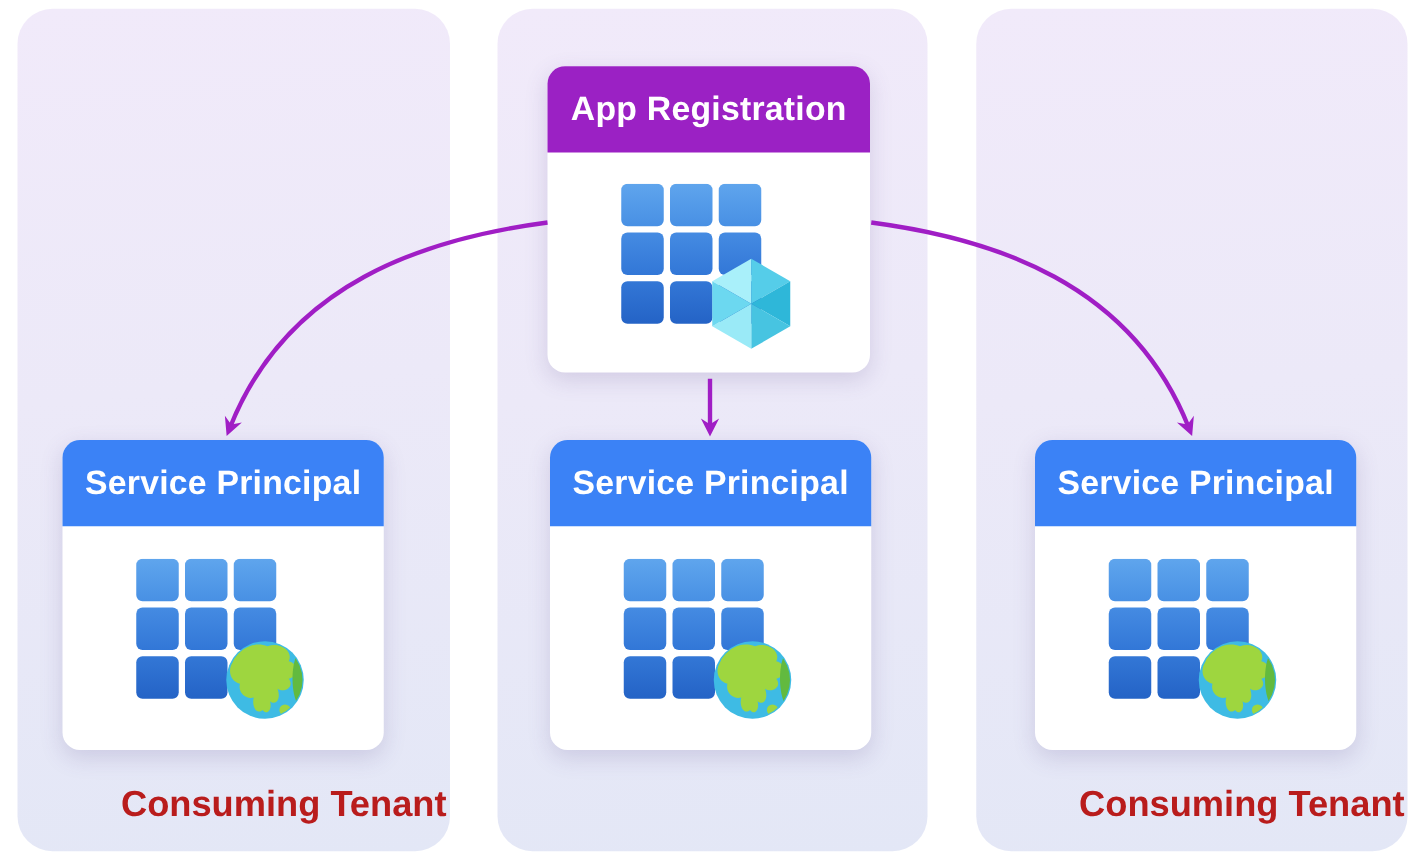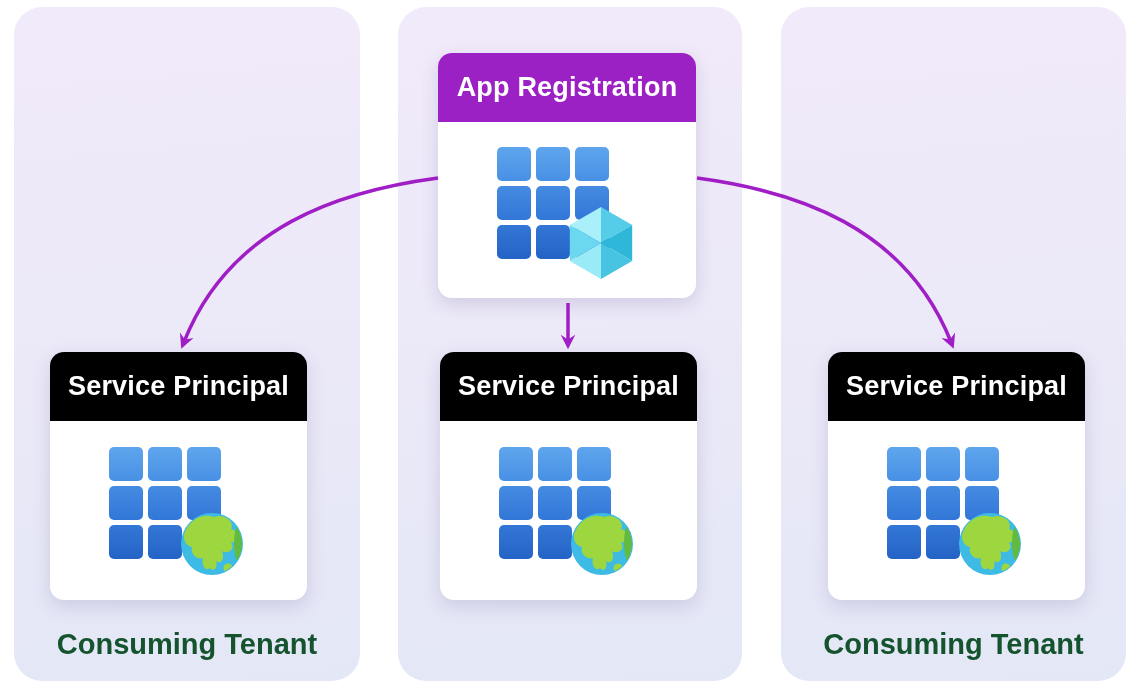--- a/index.html
+++ b/index.html
@@ -33,30 +33,31 @@
   .card-header{
     height:69px;line-height:69px;
     border-radius:14px 14px 0 0;
     text-align:center;
     color:#ffffff;
     font-size:27px;font-weight:700;
     letter-spacing:.2px;
     white-space:nowrap;
   }
   .hdr-purple{background:#9b21c4;}
-  .hdr-pink{background:#000000;}
+  .hdr-pink{background:#3b82f6;}
   .card-icon{display:block;margin:0 auto;}
   #app-card .card-icon{margin-top:25px;}
   .sp-card .card-icon{margin-top:26px;}
   .tenant-label{
     position:absolute;
     top:628px;left:0;width:100%;
     text-align:center;
     font-size:29px;font-weight:700;
-    color:#14532d;
+    color:#b91c1c;
+    padding-left:40px;
   }
   #arrows{
     position:absolute;left:0;top:0;
     width:1138px;height:691px;
     pointer-events:none;
   }
   #icon-defs{position:absolute;width:0;height:0;overflow:hidden;}
 </style>
 </head>
 <body>

